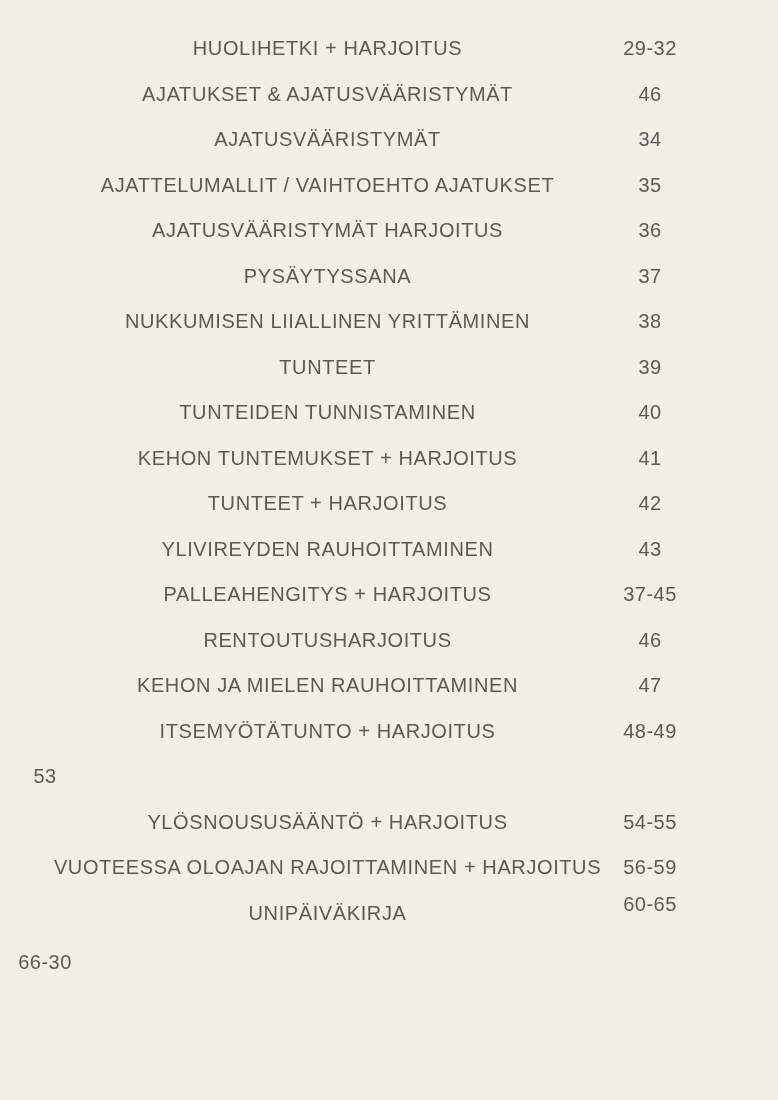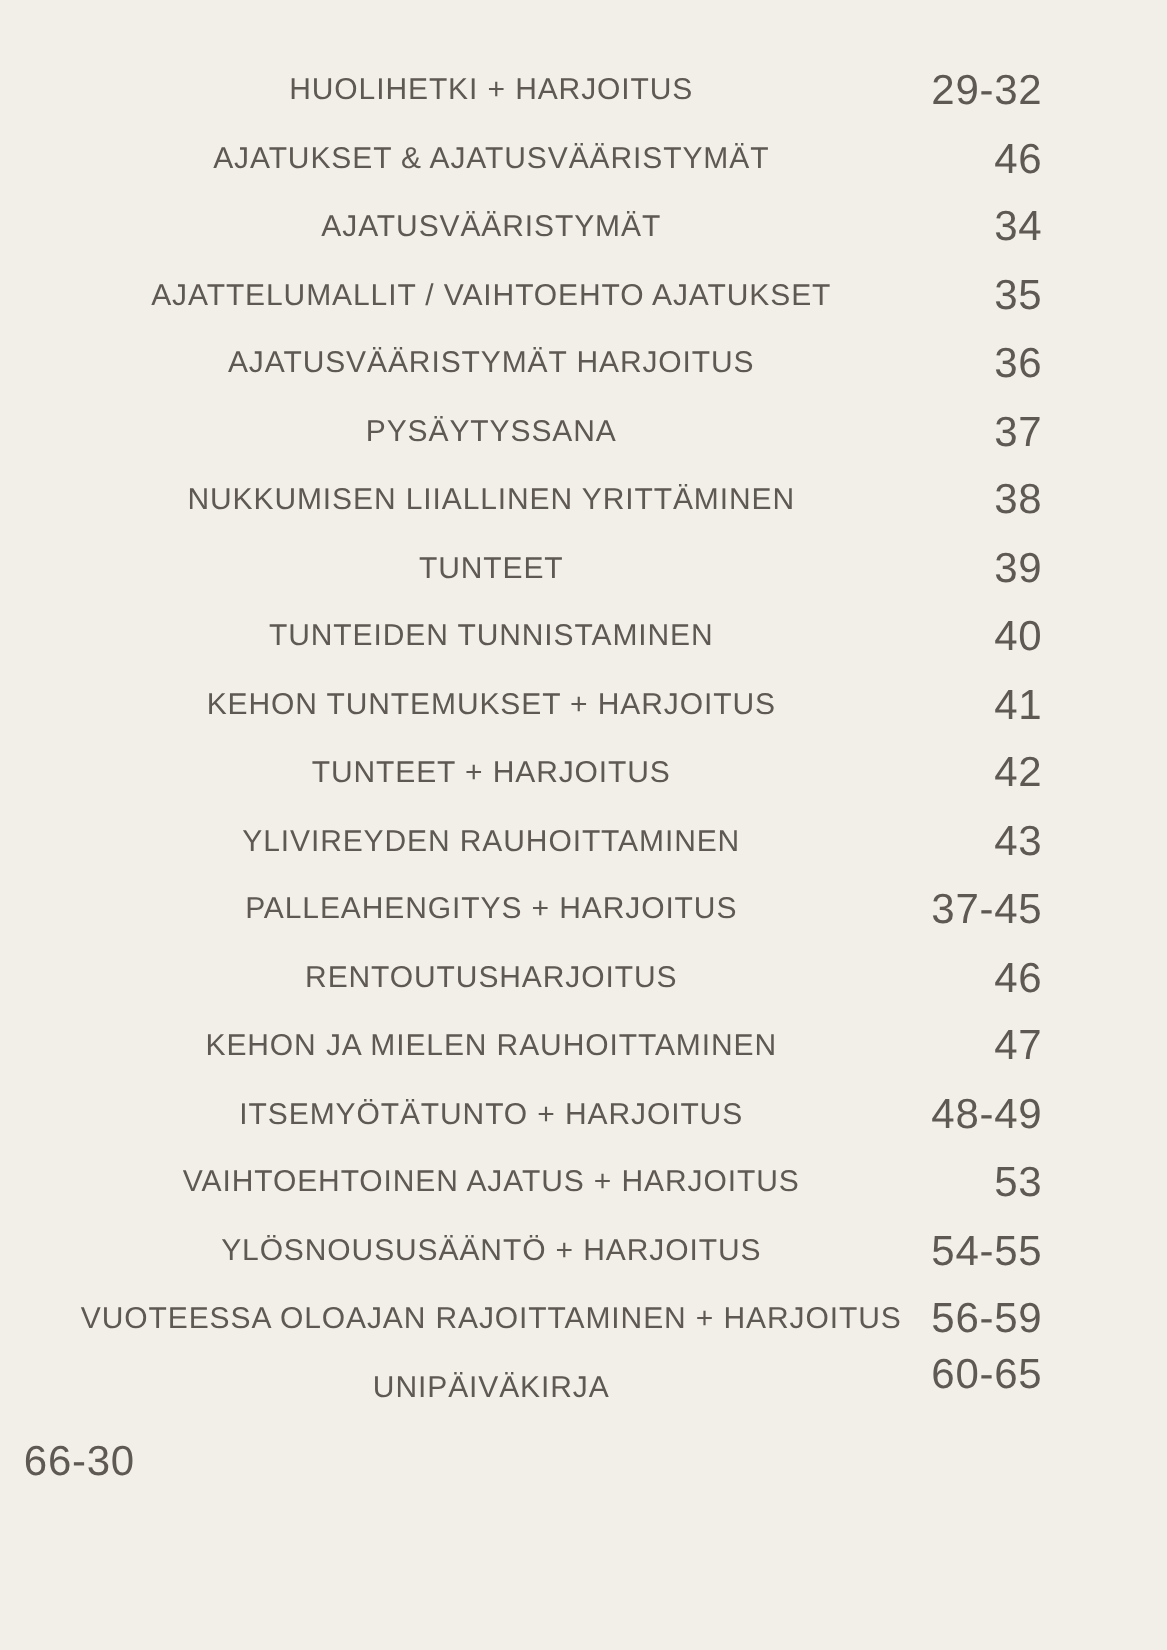--- a/index.html
+++ b/index.html
@@ -11,40 +11,40 @@
     height: 1100px;
     background: #f2efe9;
     font-family: "Liberation Sans", sans-serif;
     color: #5f5953;
     overflow: hidden;
   }
   .page {
     box-sizing: border-box;
     width: 778px;
     height: 1100px;
-    padding-top: 47px;
+    padding-top: 35px;
   }
   .toc-row {
     display: flex;
     align-items: flex-start;
     margin-bottom: 19.5px;
   }
   .toc-title {
     margin-left: 50px;
     width: 555px;
     text-align: center;
     font-size: 20px;
     line-height: 26px;
     letter-spacing: 0.6px;
     font-weight: 400;
   }
   .toc-pages {
     width: 90px;
-    text-align: right;
-    font-size: 28px;
+    text-align: center;
+    font-size: 20px;
     line-height: 26px;
     letter-spacing: 0.5px;
     font-weight: 400;
     white-space: nowrap;
   }
   
   .toc-row:nth-last-child(2) .toc-pages { transform: translateY(-9px); }
   .toc-row:last-child .toc-pages { transform: translateY(4px); }
 </style>
 </head>
@@ -127,21 +127,20 @@
     <div class="toc-pages">47</div>
   </div>
 
   <div class="toc-row">
     <div class="toc-title">ITSEMYÖTÄTUNTO + HARJOITUS</div>
     <div class="toc-pages">48-49</div>
   </div>
 
 
   <div class="toc-row">
-    <div class="toc-title">VAIHTOEHTOINEN AJATUS + HARJOITUS</div>
     <div class="toc-pages">53</div>
   </div>
 
   <div class="toc-row">
     <div class="toc-title">YLÖSNOUSUSÄÄNTÖ + HARJOITUS</div>
     <div class="toc-pages">54-55</div>
   </div>
 
   <div class="toc-row">
     <div class="toc-title">VUOTEESSA OLOAJAN RAJOITTAMINEN + HARJOITUS</div>

